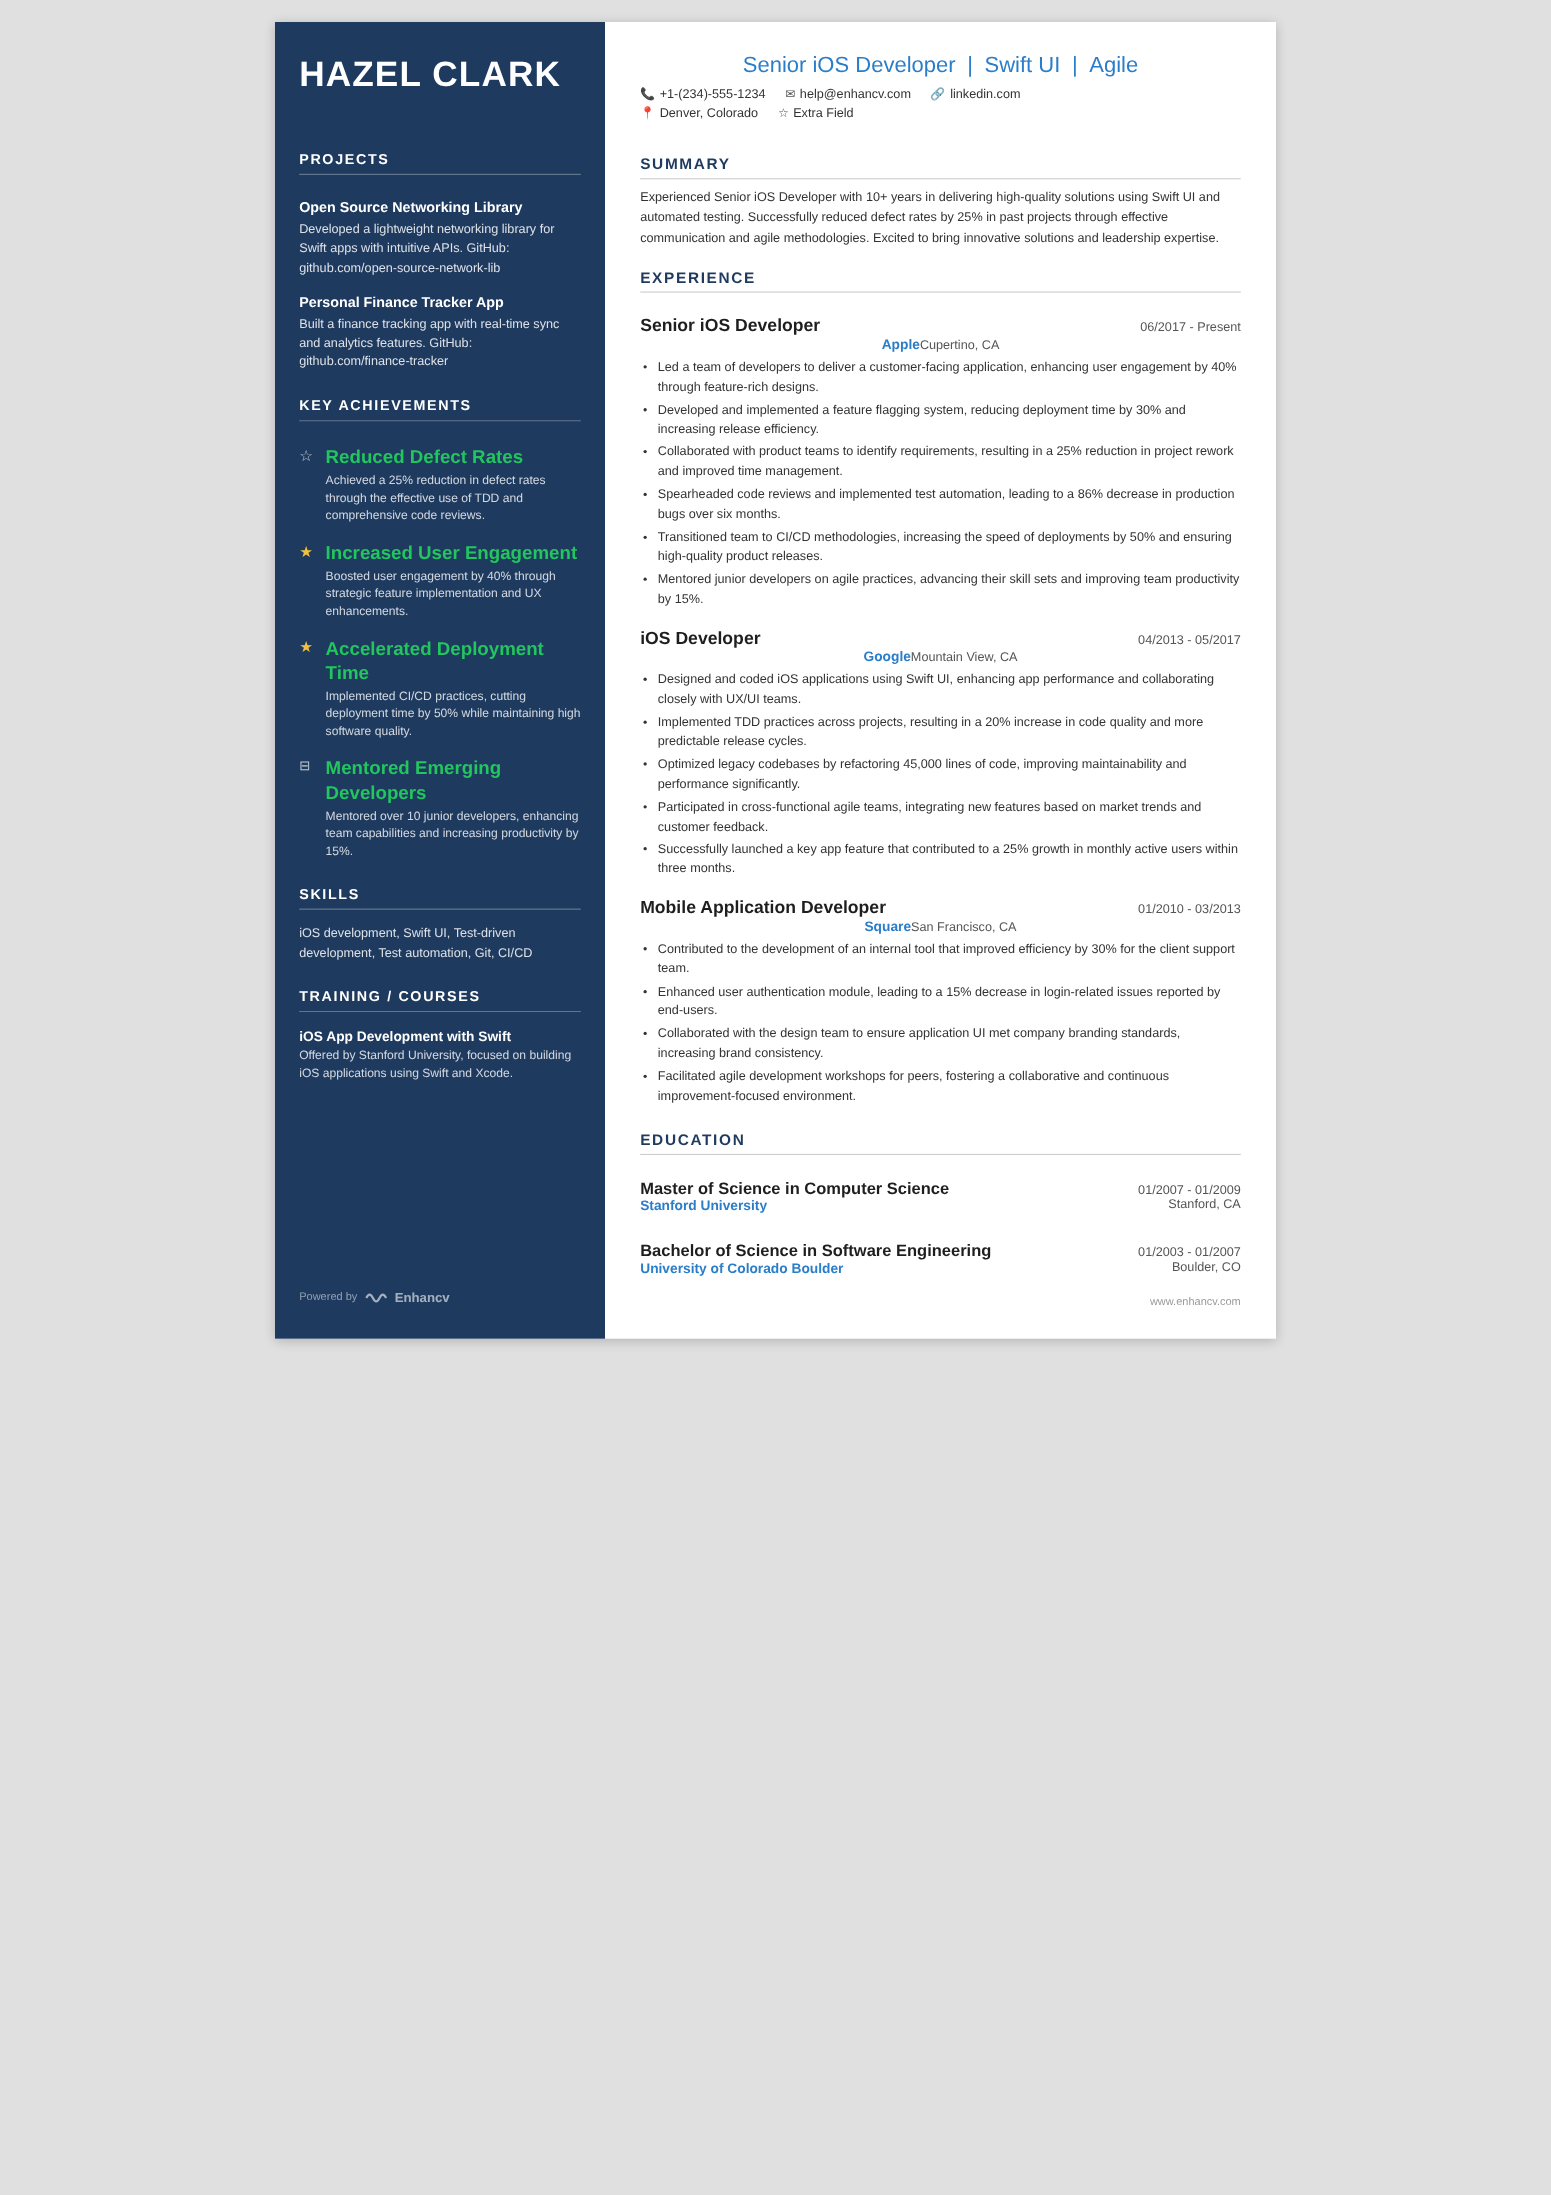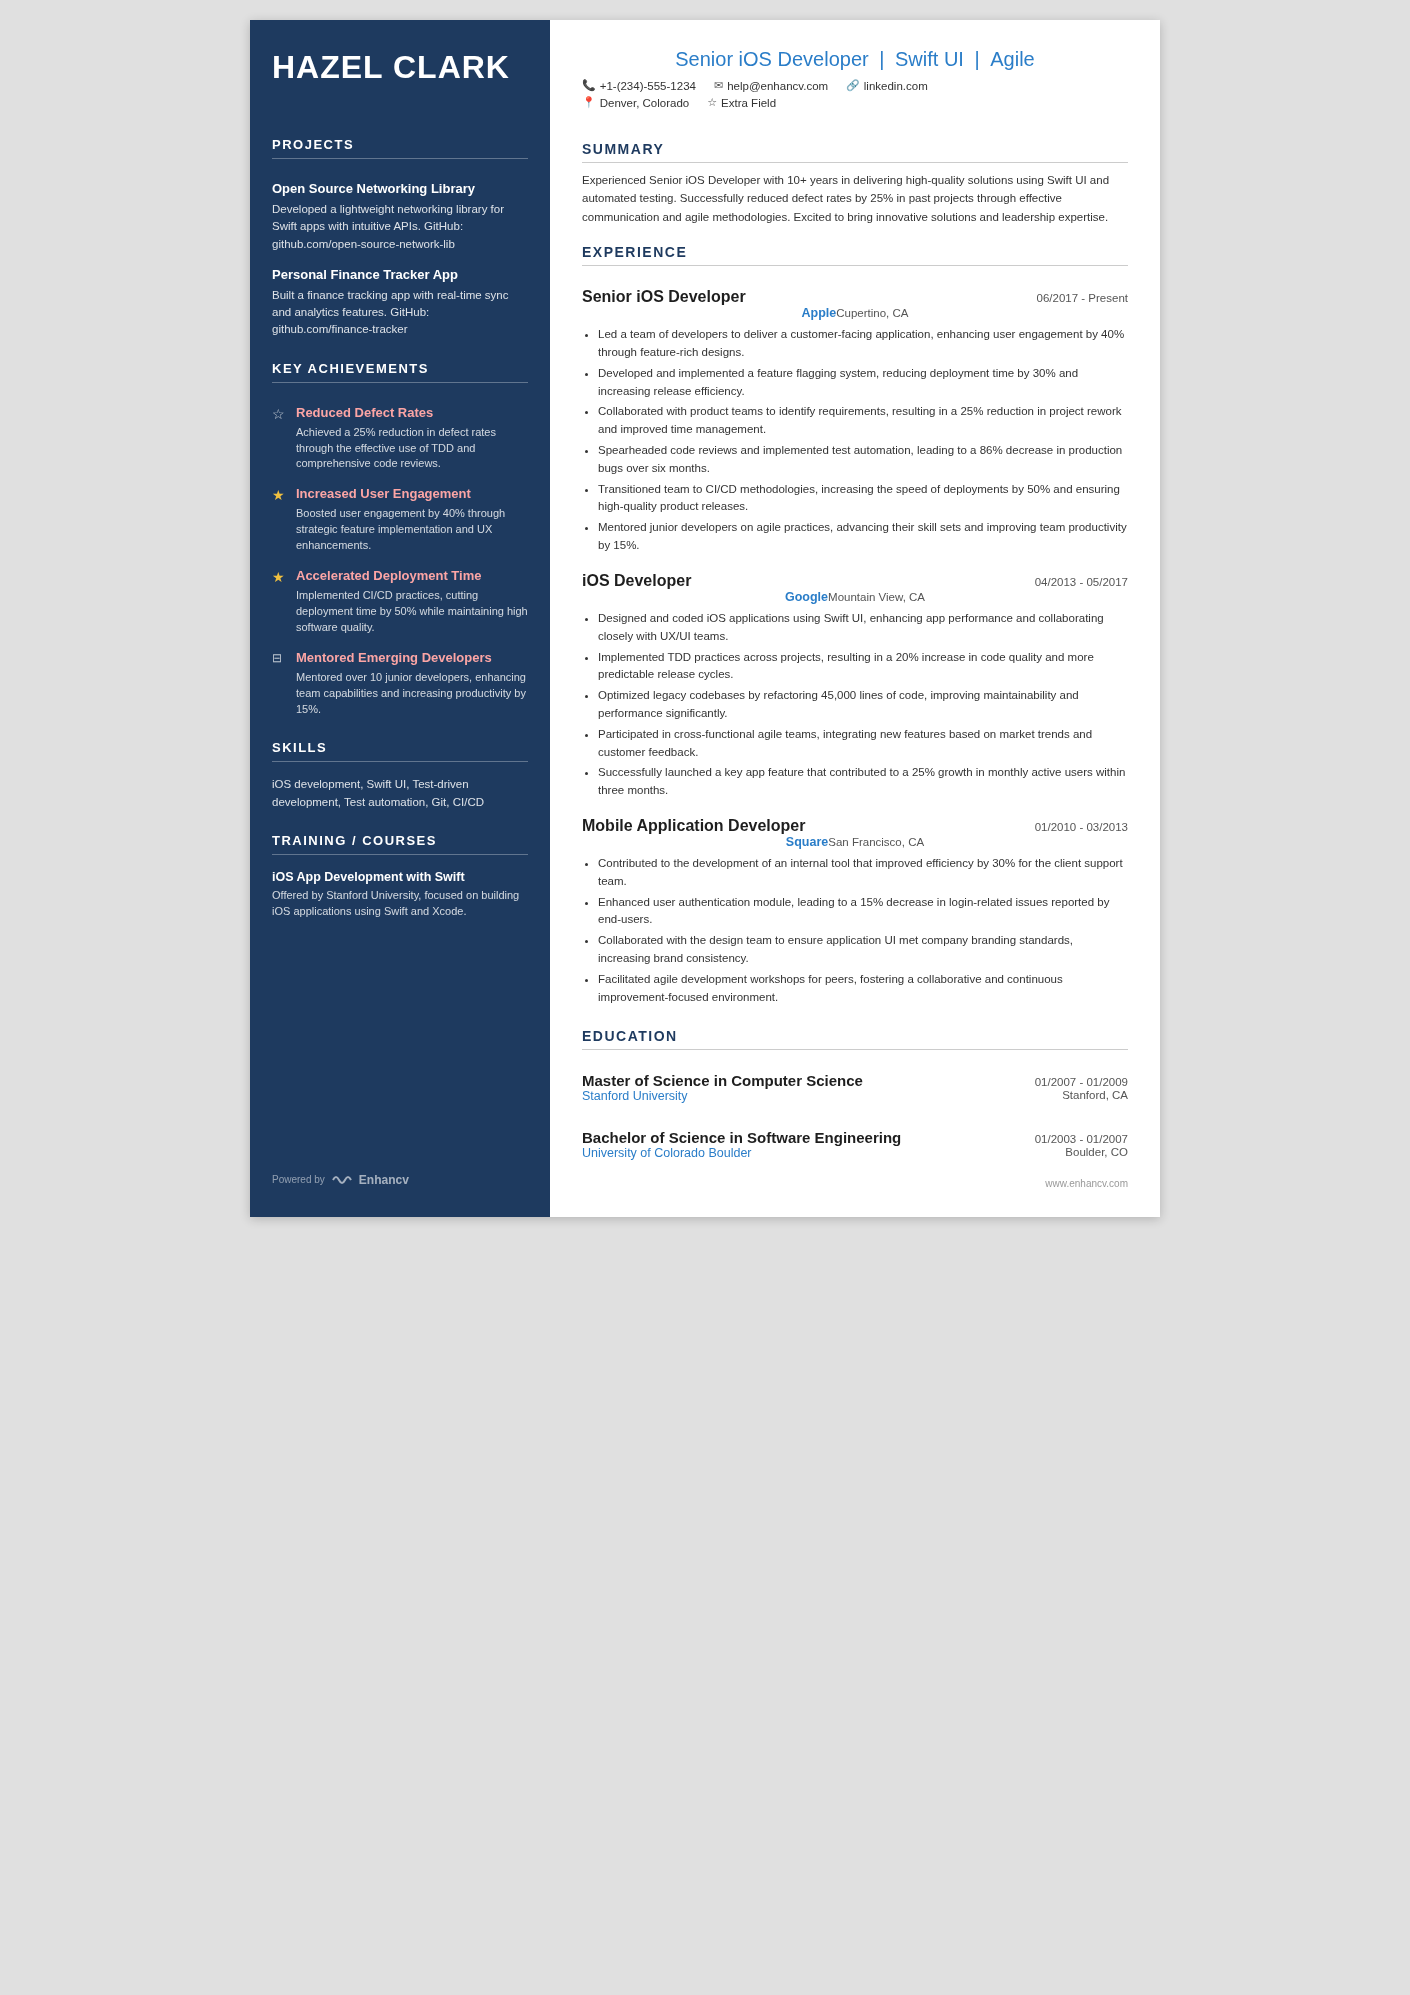--- a/index.html
+++ b/index.html
@@ -68,23 +68,23 @@
     .achievement-icon {
       font-size: 14px;
       margin-top: 1px;
       min-width: 16px;
       color: #f0c040;
     }
     .achievement-icon.outline { color: rgba(255,255,255,0.7); }
     .achievement-icon.bookmark { color: rgba(255,255,255,0.7); font-size: 12px; }
     .achievement-content {}
     .achievement-title {
-      font-size: 13px;
-      font-weight: 700;
-      color: #fca5a5;
+      font-size: 17px;
+      font-weight: 700;
+      color: #22c55e;
       line-height: 1.3;
       margin-bottom: 3px;
     }
     .achievement-desc {
       font-size: 11px;
       color: rgba(255,255,255,0.8);
       line-height: 1.45;
     }
     .skills-text {
       font-size: 11.5px;
@@ -238,21 +238,21 @@
       font-size: 11.5px;
       color: #555;
       white-space: nowrap;
     }
     .edu-school-row {
       display: flex;
       justify-content: space-between;
     }
     .edu-school {
       font-size: 12.5px;
-      font-weight: 400;
+      font-weight: 700;
       color: #2a7dc8;
       text-align: center;
     }
     .edu-location {
       font-size: 11.5px;
       color: #555;
     }
     .main-footer {
       margin-top: auto;
       padding-top: 18px;

